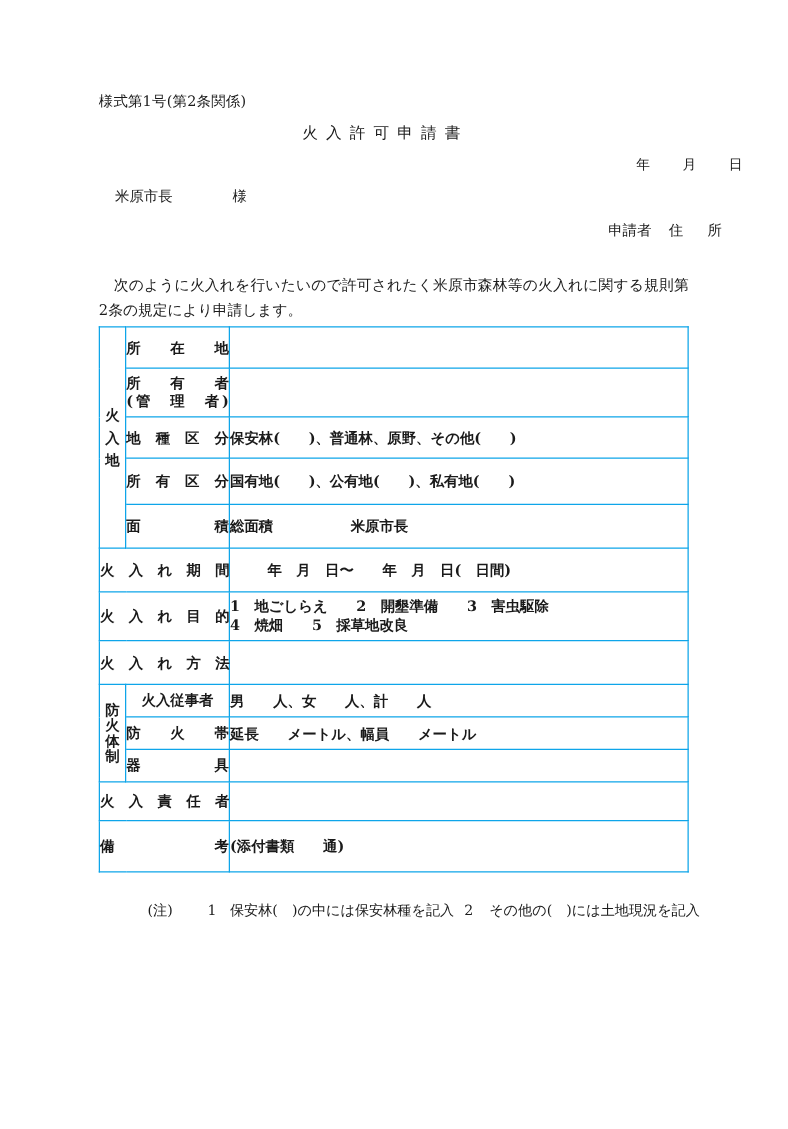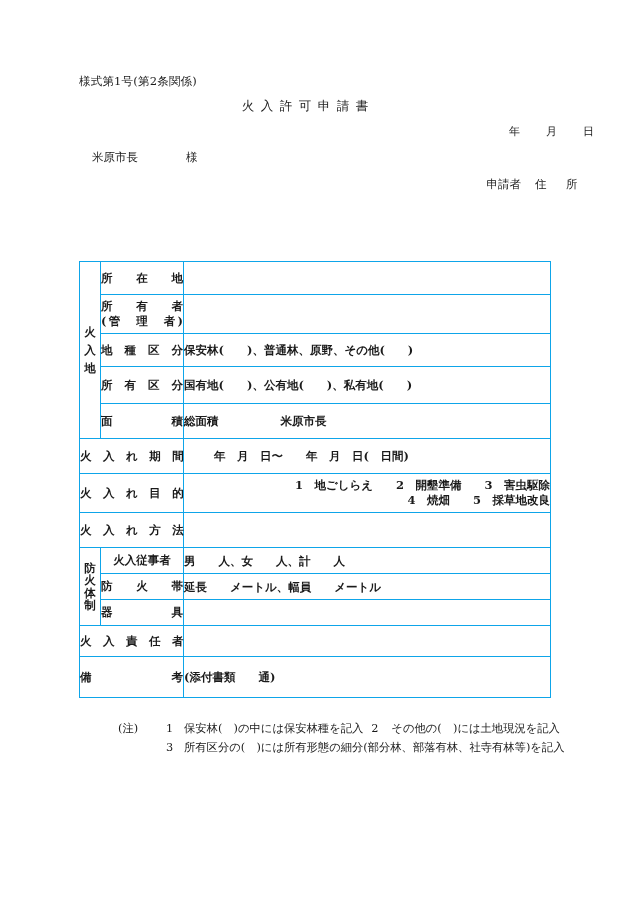--- a/index.html
+++ b/index.html
@@ -172,21 +172,20 @@
   }
 
   .val {
     padding: 5px 9px;
     line-height: 16px;
     white-space: nowrap;
   }
   .val.multi {
     line-height: 15.5px;
     white-space: normal;
-    text-align: right;
   }
   .sp-md { display: inline-block; width: 30px; }
   .sp-xl { display: inline-block; width: 62px; }
 
   
   .h-shozai  { height: 32px; }
   .h-owner   { height: 38px; }
   .h-chishu  { height: 32px; }
   .h-shoyu   { height: 36px; }
   .h-menseki { height: 34px; }
@@ -230,20 +229,21 @@
   </div>
 
   <div class="addressee">
     <span>米原市長</span><span class="sama">様</span>
   </div>
 
   <div class="applicant">
     <span class="label-ap">申請者</span><span class="field">住　所</span>
   </div>
 
+  <div class="intro">次のように火入れを行いたいので許可されたく米原市森林等の火入れに関する規則第2条の規定により申請します。</div>
 
   <table class="form-table">
     <colgroup>
       <col class="col-a">
         <col class="col-b">
         <col class="col-c">
     </colgroup>
     <tbody>
       <tr>
         <td class="vlabel spread" rowspan="5">
@@ -330,18 +330,15 @@
         <td class="wlbl h-bikou" colspan="2">備　　　考</td>
         <td class="val">(添付書類　　通)</td>
       </tr>
     </tbody>
   </table>
 
   <div class="notes">
     <span class="nrow">
       <span class="tag">(注)</span><span class="num">1</span><span>保安林(　)の中には保安林種を記入</span><span class="mid">2</span><span>その他の(　)には土地現況を記入</span>
     </span>
-    <span class="nrow">
-      <span class="num2">3</span><span>所有区分の(　)には所有形態の細分(部分林、部落有林、社寺有林等)を記入</span>
-    </span>
   </div>
 
 </div>
 
 </body></html>

